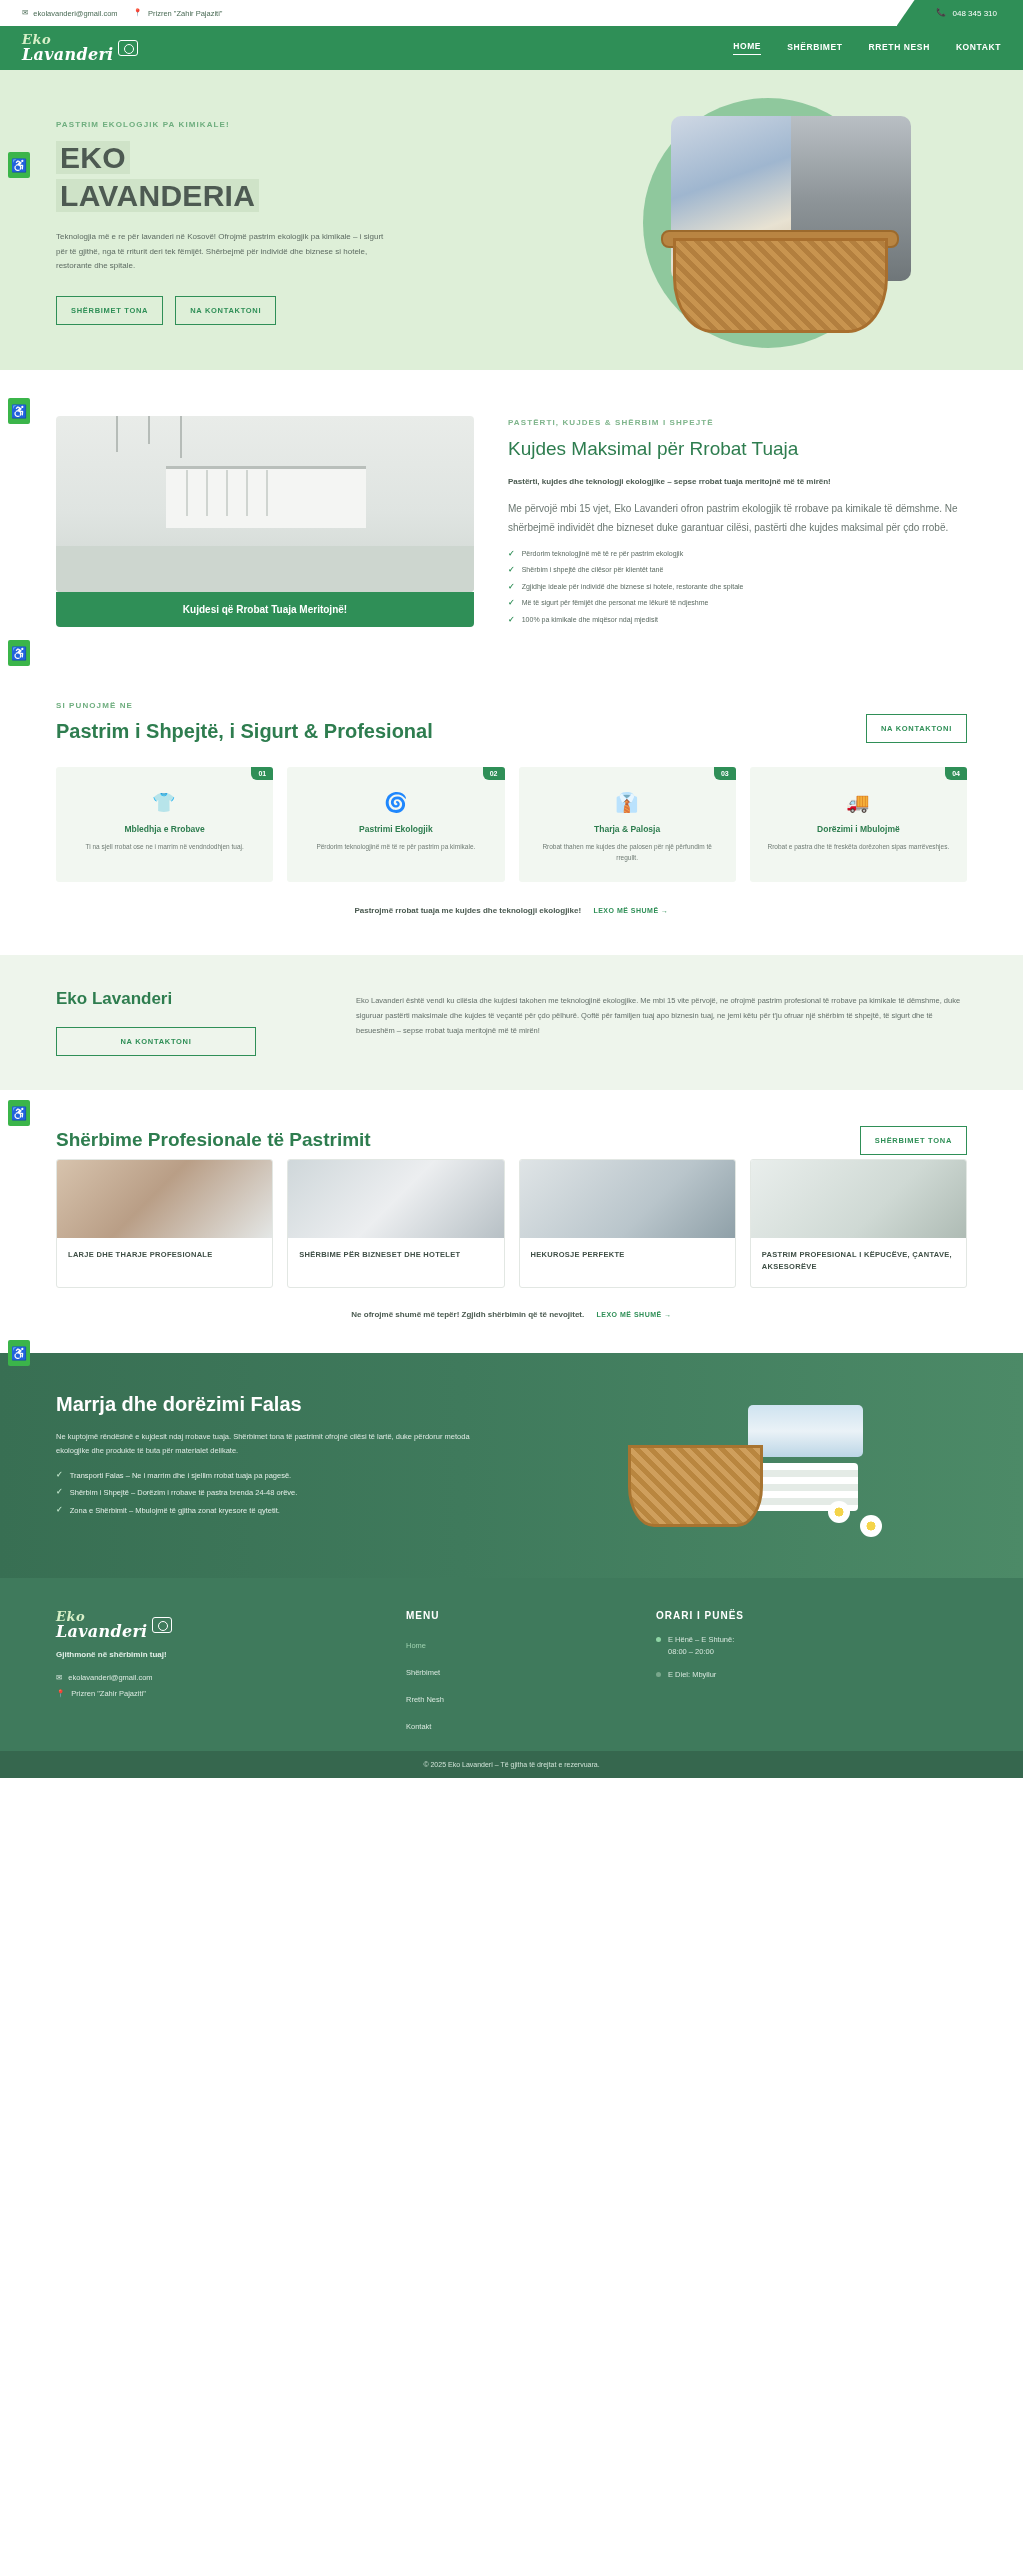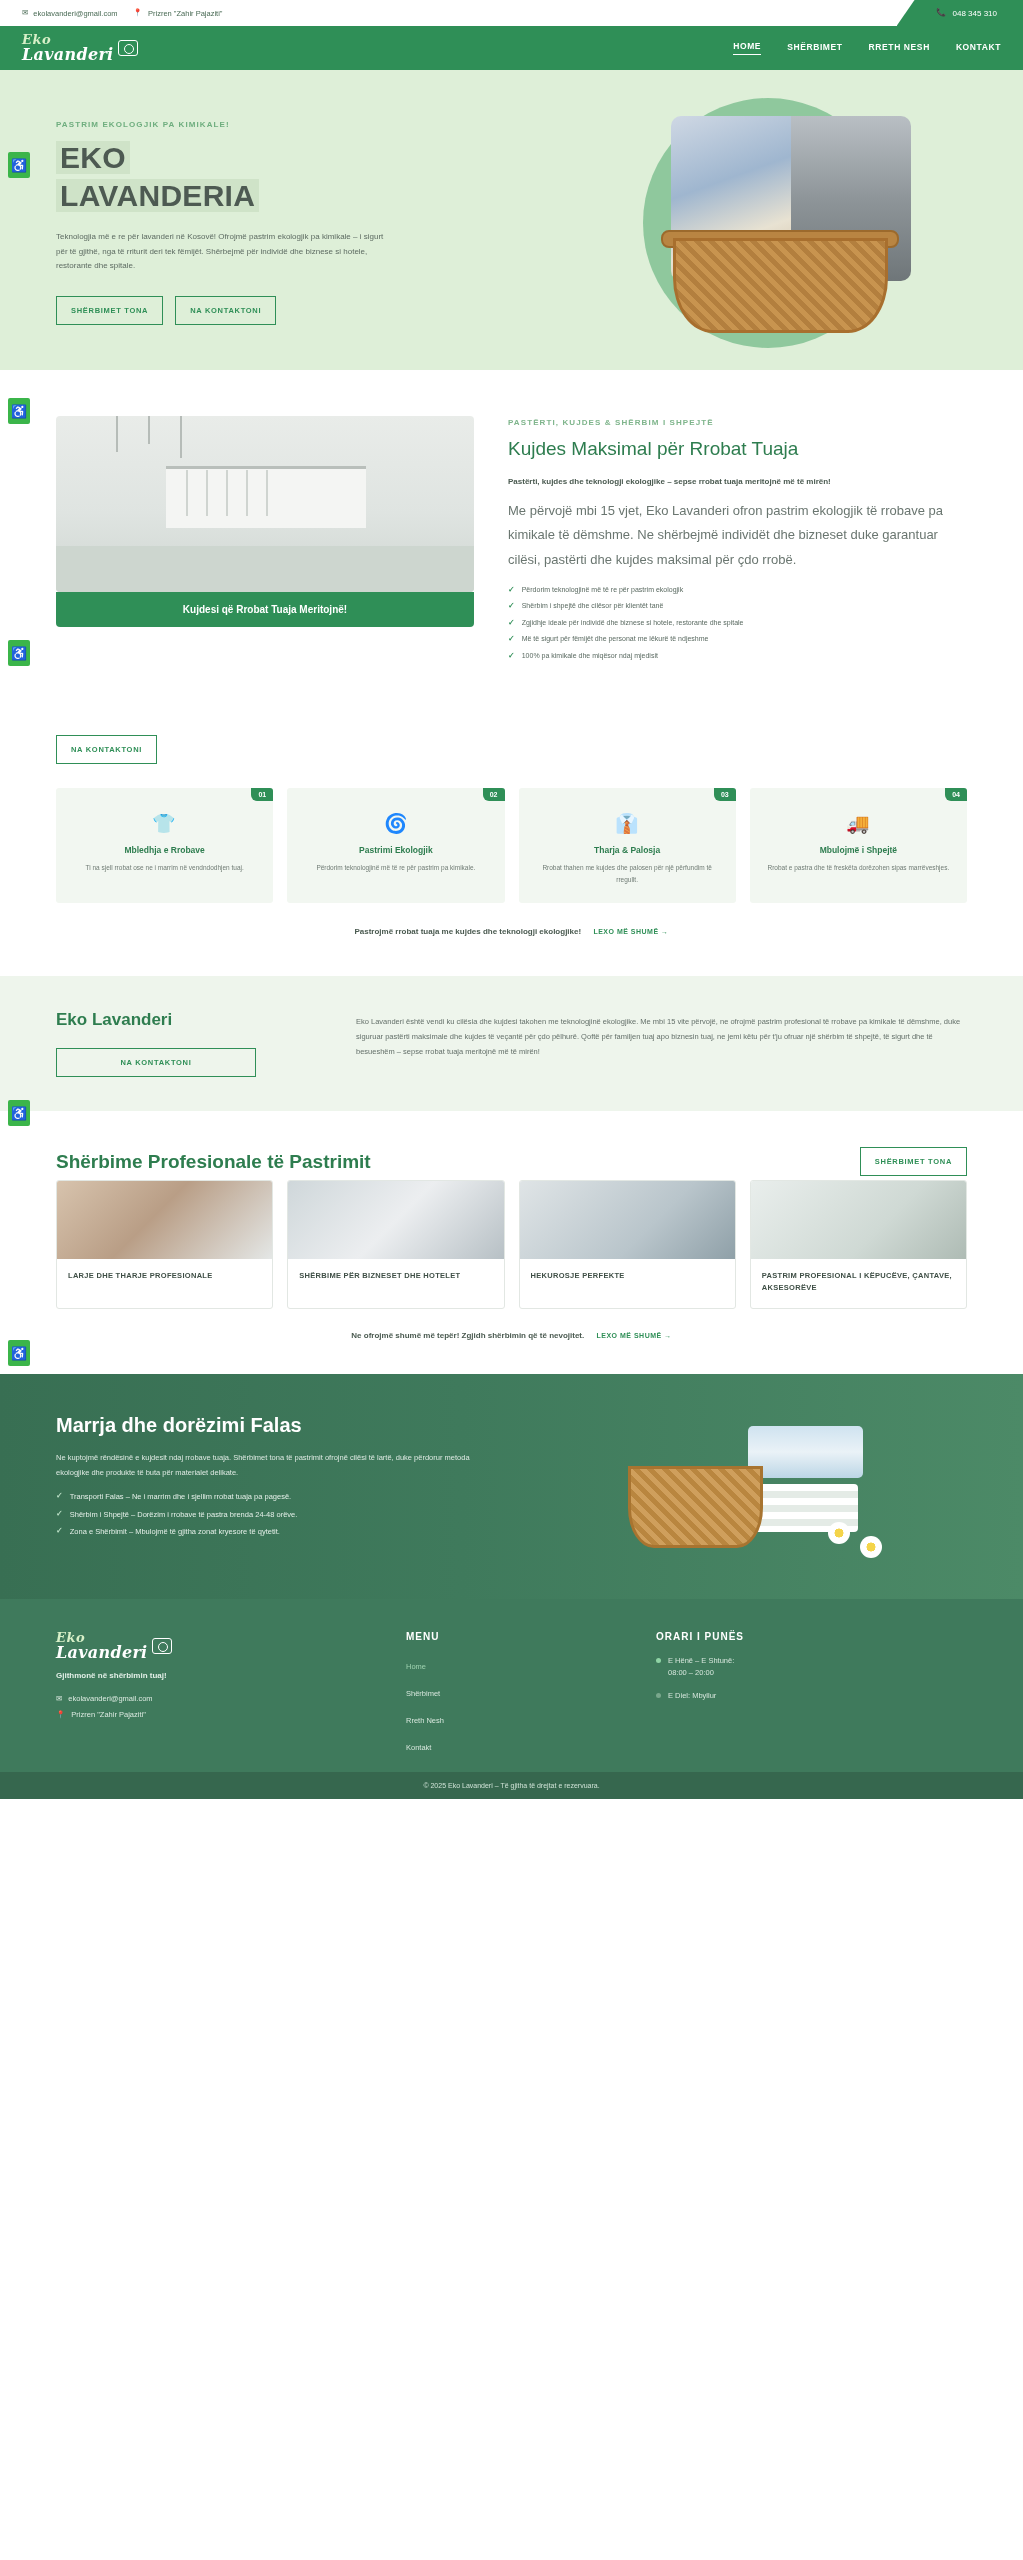--- a/index.html
+++ b/index.html
@@ -50,21 +50,21 @@
   .s2-photo{width:418px;height:176px;border-radius:4px;background:linear-gradient(180deg,#e9ece9 0%,#dfe4e1 55%,#cfd6d1 100%);position:relative;overflow:hidden}
   .s2-rack{position:absolute;left:110px;top:50px;width:200px;height:62px;background:#f4f5f3;border-top:3px solid #b9bfbb}
   .s2-hang{position:absolute;top:54px;width:2px;height:46px;background:#cfd4d0}
   .s2-counter{position:absolute;left:0;bottom:0;width:100%;height:46px;background:#cdd6cf}
   .s2-lamp{position:absolute;width:2px;background:#b6bcb8}
   .s2-caption{margin-top:0;background:#2f8f57;color:#fff;text-align:center;font-size:10px;font-weight:bold;padding:12px 0;border-radius:0 0 4px 4px}
   .sec2-right{flex:1;padding-top:2px}
   .sec2-right .eyebrow{color:#7fb58c}
   .sec2-right h2{font-size:19px;line-height:1.3;color:#2e7d4f;font-weight:normal;margin-bottom:13px}
   .lead{font-size:8px;font-weight:bold;color:#4a5a50;line-height:1.75;margin-bottom:10px}
-  .body-txt{font-size:13px;color:#6a7670;line-height:1.9;margin-bottom:12px}
+  .body-txt{font-size:10px;color:#6a7670;line-height:1.9;margin-bottom:12px}
   .chklist{display:flex;flex-direction:column;gap:6px}
   .chk{display:flex;gap:7px;align-items:flex-start;font-size:7px;color:#5a6a61;line-height:1.5}
   .chk .tick{color:#2f8f57;font-size:8px;font-weight:bold;line-height:1.2}
 
   
   .sec3{padding:34px 56px 40px 56px;background:#fff}
   .sec3-head{display:flex;align-items:flex-end;justify-content:space-between}
   .sec3 h2{font-size:20px;color:#2e7d4f;font-weight:bold;margin-top:6px}
   .steps{display:flex;gap:14px;margin-top:24px}
   .step{flex:1;background:#f2f7f1;border-radius:3px;padding:24px 14px 18px 14px;position:relative;text-align:center;min-height:104px}
@@ -249,20 +249,24 @@
         <div class="chk">
             <span class="tick">✓</span>
             <span>100% pa kimikale dhe miqësor ndaj mjedisit</span>
           </div>
       </div>
     </div>
   </section>
 
   <section class="sec3">
     <div class="sec3-head">
+      <div>
+        <div class="eyebrow">SI PUNOJMË NE</div>
+        <h2>Pastrim i Shpejtë, i Sigurt &amp; Profesional</h2>
+      </div>
       <button class="btn-out">NA KONTAKTONI</button>
     </div>
     <div class="steps">
       <div class="step">
         <span class="num">01</span>
         <span class="glyph">👕</span>
         <h4>Mbledhja e Rrobave</h4>
         <p>Ti na sjell rrobat ose ne i marrim në vendndodhjen tuaj.</p>
       </div>
       <div class="step">
@@ -273,21 +277,21 @@
       </div>
       <div class="step">
         <span class="num">03</span>
         <span class="glyph">👔</span>
         <h4>Tharja &amp; Palosja</h4>
         <p>Rrobat thahen me kujdes dhe palosen për një përfundim të rregullt.</p>
       </div>
       <div class="step">
         <span class="num">04</span>
         <span class="glyph">🚚</span>
-        <h4>Mbulojmë i Shpejtë</h4>
+        <h4>Dorëzimi i Mbulojmë</h4>
         <p>Rrobat e pastra dhe të freskëta dorëzohen sipas marrëveshjes.</p>
       </div>
     </div>
     <div class="sec3-foot">
       <span>Pastrojmë rrobat tuaja me kujdes dhe teknologji ekologjike!</span>
       <a href="#" class="lnk">LEXO MË SHUMË →</a>
     </div>
   </section>
 
   <section class="sec4">

